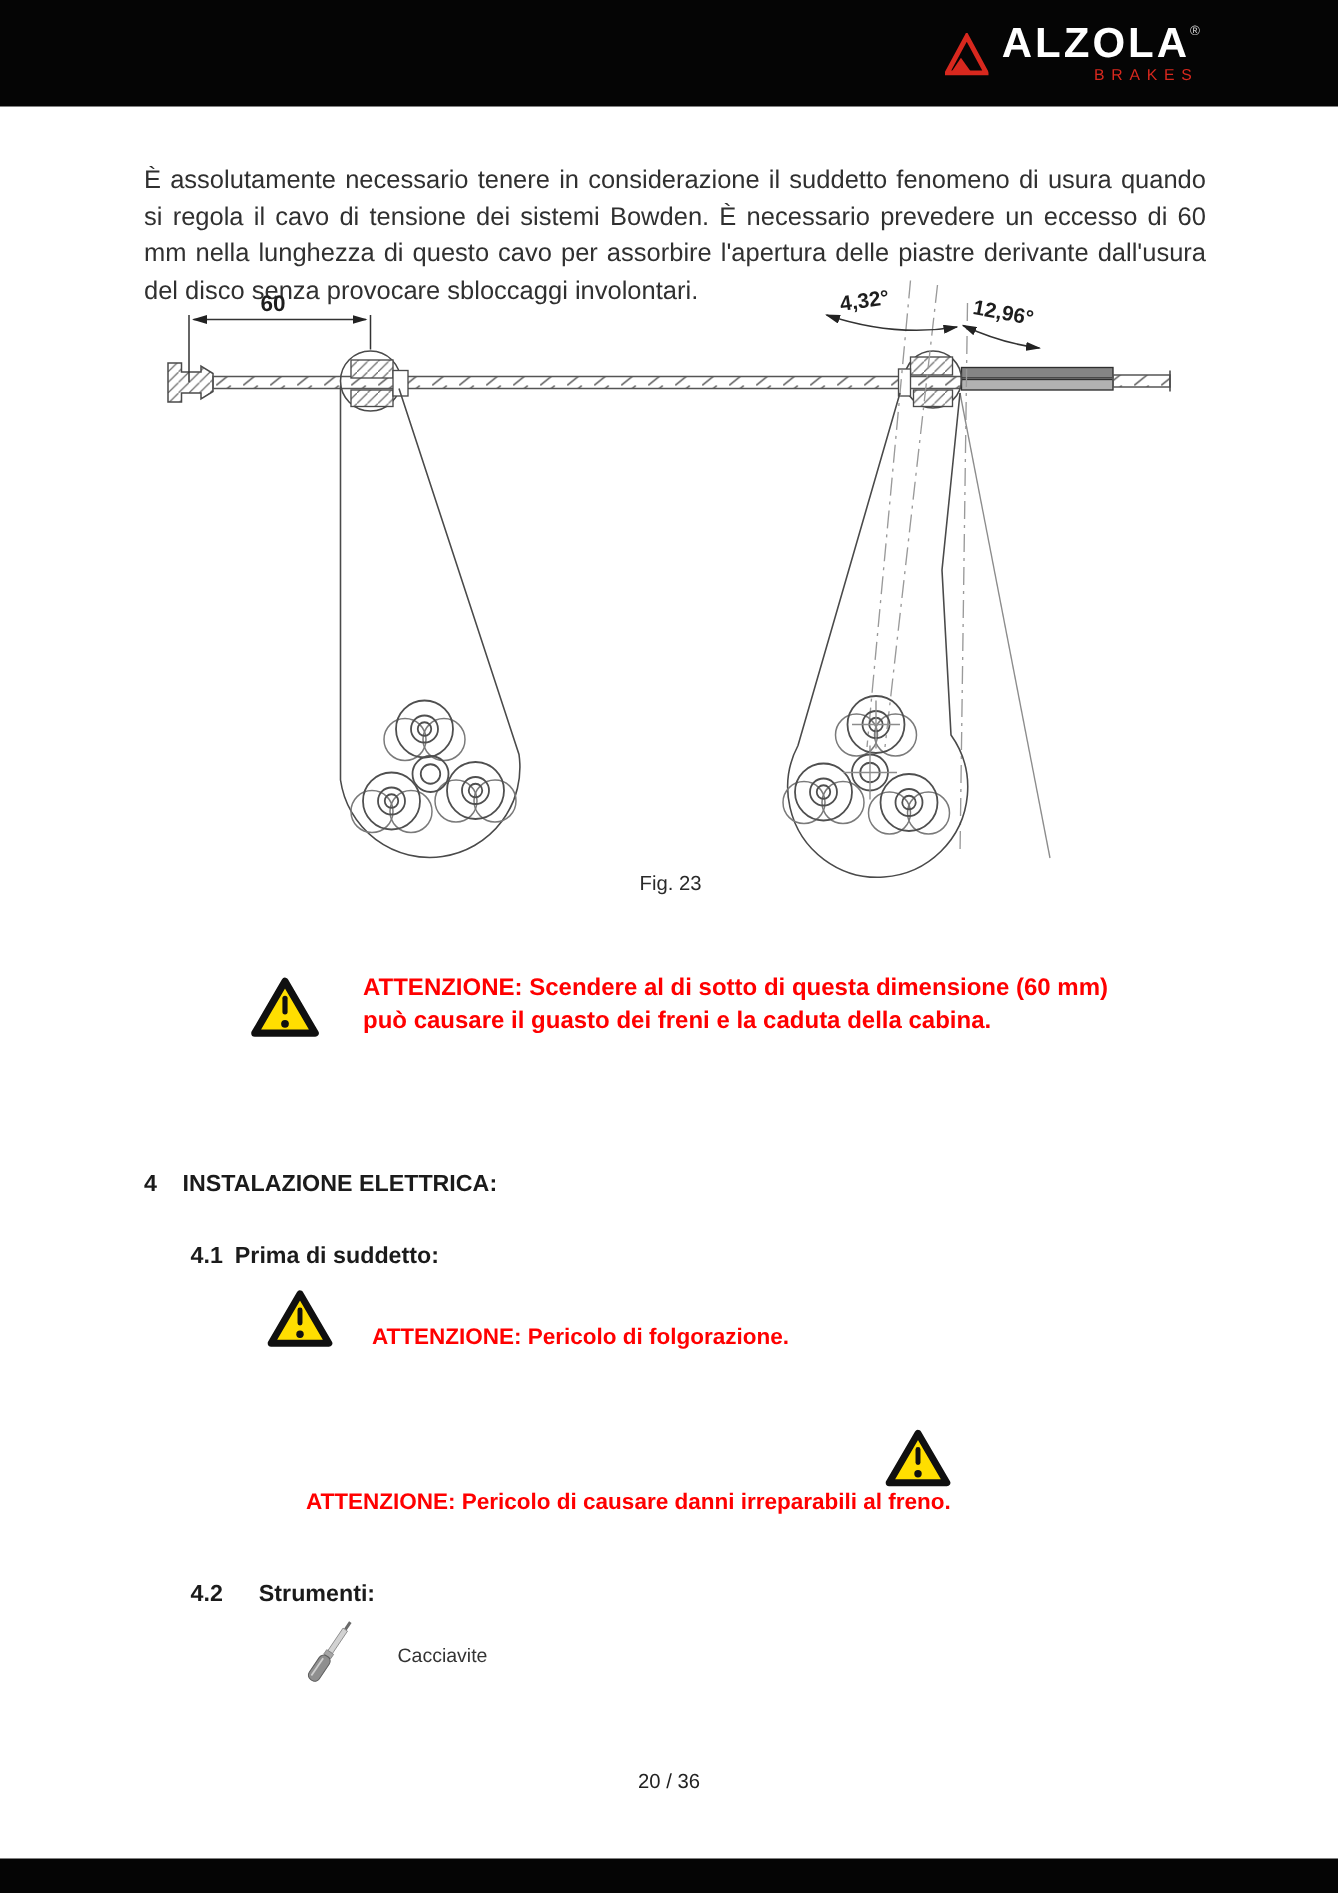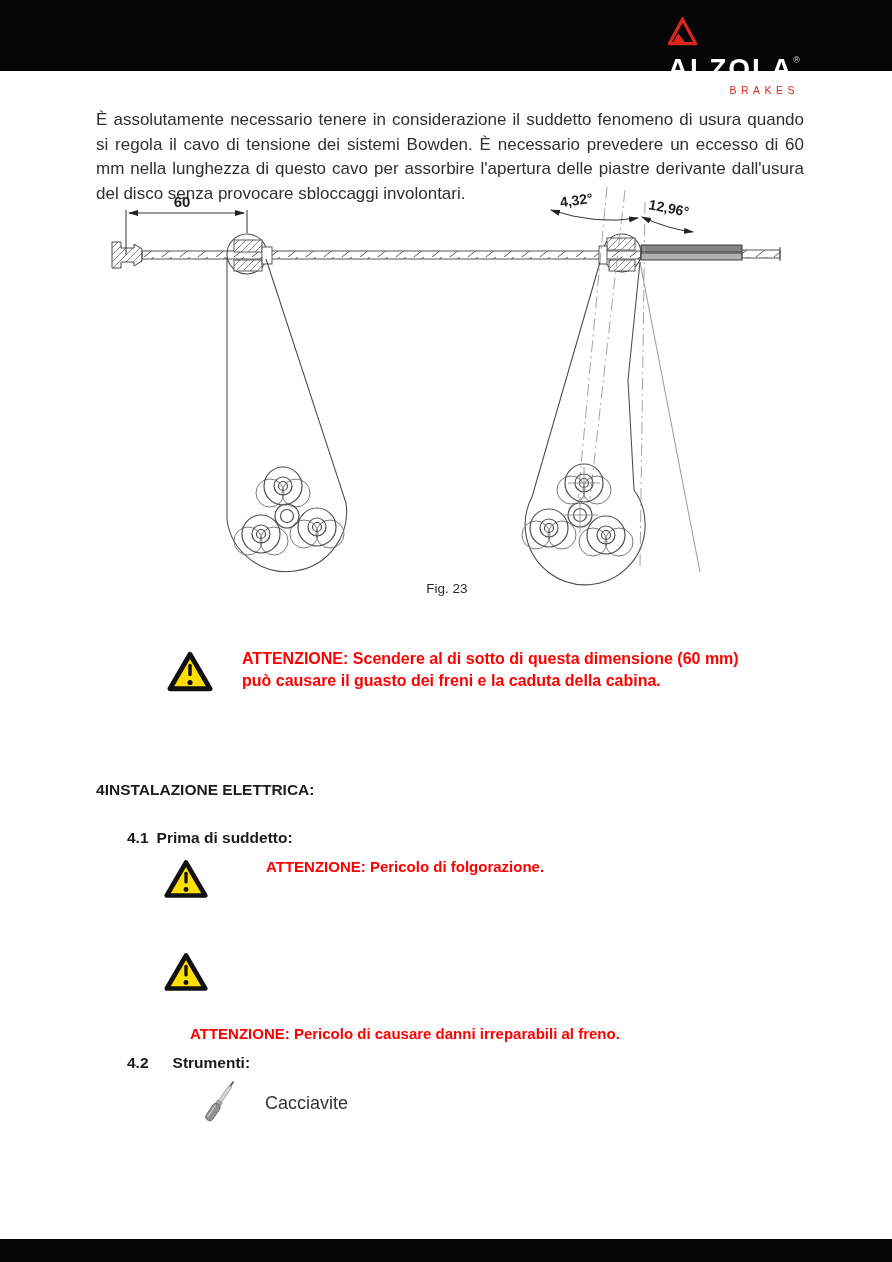--- a/index.html
+++ b/index.html
@@ -4,21 +4,21 @@
 <style>
   html,body{margin:0;padding:0;background:#e8e8e8;}
   .page{position:relative;width:892px;height:1262px;background:#ffffff;margin:0 auto;
         font-family:"Liberation Sans", sans-serif;overflow:hidden;color:#2e2e2e;}
 
   
   .band{position:absolute;left:0;right:0;background:#050505;}
   .band.top{top:0;height:71px;}
   .band.bottom{bottom:0;height:23px;}
 
-  .logo{position:absolute;top:15px;right:92px;display:flex;align-items:flex-start;gap:9px;flex-direction:column;}
+  .logo{position:absolute;top:15px;right:92px;display:flex;align-items:center;gap:9px;}
   .logo .mark{width:29px;height:29px;margin-top:2px;}
   .logo .words{display:flex;flex-direction:column;align-items:flex-end;}
   .logo .brand{color:#ffffff;font-weight:bold;font-size:28px;letter-spacing:2px;line-height:28px;}
   .logo .reg{color:#cfcfcf;font-size:9px;vertical-align:top;letter-spacing:0;}
   .logo .sub{color:#d8281e;font-size:10.5px;font-weight:normal;letter-spacing:4.5px;margin-top:1px;margin-right:1px;}
 
   
   .intro{position:absolute;left:96px;top:91px;width:708px;font-size:17px;line-height:24.5px;
          text-align:justify;color:#303030;}
 
@@ -33,39 +33,39 @@
   .ln-dim{stroke:#333333;stroke-width:1;fill:none;}
   .dash{stroke:#9a9a9a;stroke-width:0.9;fill:none;stroke-dasharray:12 4 2 4;}
   .cam-main{stroke:#4f4f4f;stroke-width:1.2;fill:none;}
   .cam-petal{stroke:#7a7a7a;stroke-width:1;fill:none;}
 
   
   .warn-main{position:absolute;left:167px;top:648px;display:flex;align-items:flex-start;}
   .warn-main .tri{width:46px;height:43px;flex:0 0 auto;margin-top:2px;}
   .warn-main .wtext{margin-left:29px;width:504px;color:#ff0000;font-weight:bold;
                     font-size:16px;line-height:22px;}
-  .warn-row{position:absolute;left:164px;display:flex;align-items:flex-start;gap:32px;}
+  .warn-row{position:absolute;left:178px;display:flex;align-items:flex-end;}
   .warn-row .tri{width:44px;height:42px;flex:0 0 auto;}
   .warn-row .wtext{margin-left:26px;color:#ff0000;font-weight:bold;font-size:15px;white-space:nowrap;}
 
   
   .h-sec{position:absolute;font-weight:bold;color:#1b1b1b;font-size:15.5px;}
   .h-sec .num{display:inline-block;}
   .h-sec .ttl{display:inline-block;}
   .sec4{left:96px;top:768px;}
-  .sec4 .ttl{}
+  .sec4 .ttl{margin-left:17px;}
   .sec41{left:127px;top:813px;}
   .sec41 .ttl{margin-left:8px;}
   .sec42{left:127px;top:1038px;}
   .sec42 .ttl{margin-left:24px;}
 
   
   .tool-row{position:absolute;left:197px;top:1074px;display:flex;align-items:center;height:58px;}
   .tool-row .tool-icon{width:44px;height:58px;flex:0 0 auto;}
-  .tool-row .tname{margin-left:24px;font-size:18px;color:#333333;}
+  .tool-row .tname{margin-left:24px;font-size:13px;color:#333333;}
 
   .pagenum{position:absolute;left:0;right:0;top:1180px;text-align:center;font-size:13.5px;color:#222222;}
 </style>
 </head>
 <body>
 
 <svg width="0" height="0" style="position:absolute" aria-hidden="true">
   <defs>
     <symbol id="warn-tri" viewBox="0 0 48 44">
       <path d="M24,4 L45,40 H3 Z" fill="#ffde00" stroke="#101010" stroke-width="5" stroke-linejoin="round"></path>
@@ -254,16 +254,17 @@
     <span class="num">4.2</span><span class="ttl">Strumenti:</span>
   </h3>
 
   <div class="tool-row">
     <svg class="tool-icon">
         <use href="#screwdriver"></use>
       </svg>
     <div class="tname">Cacciavite</div>
   </div>
 
+  <div class="pagenum">20 / 36</div>
 
   <div class="band bottom"></div>
 
 </div>
 
 </body></html>

